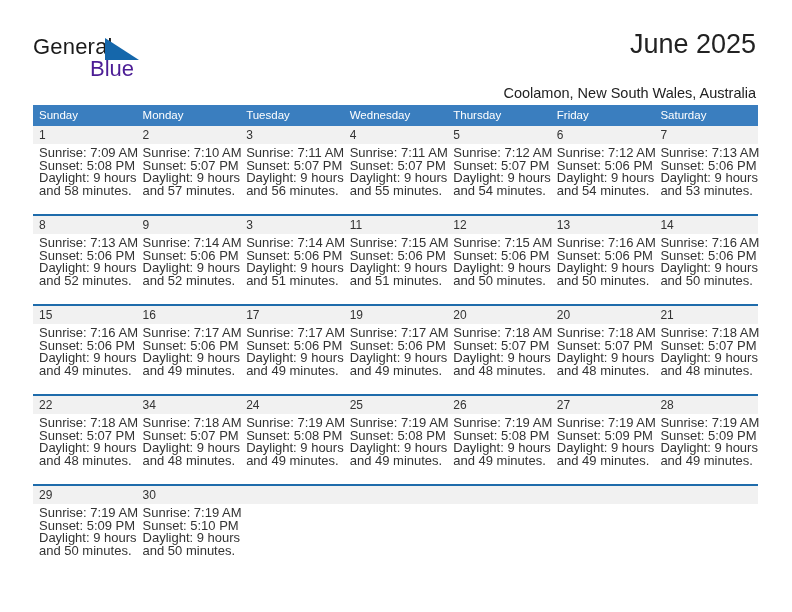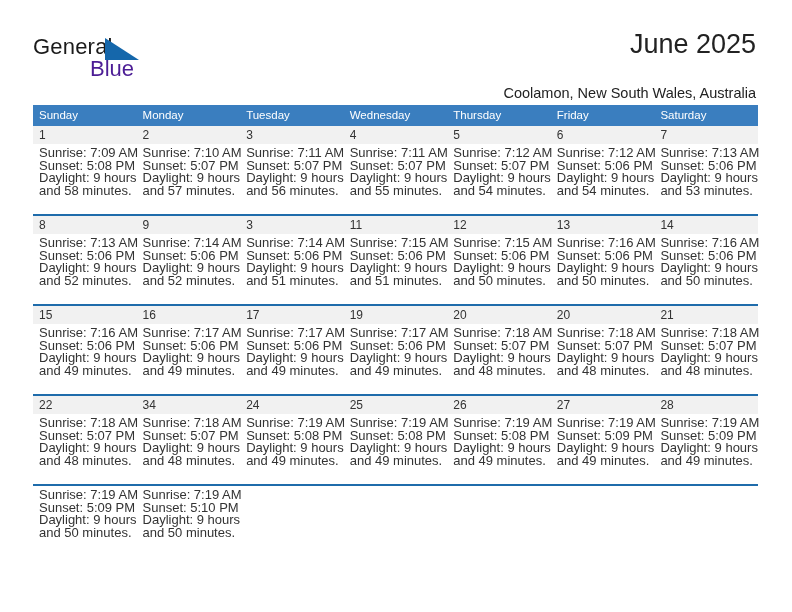--- a/index.html
+++ b/index.html
@@ -390,20 +390,29 @@
         <td>
           <span class="detail-line">Sunrise: 7:19 AM</span>
           <span class="detail-line">Sunset: 5:09 PM</span>
           <span class="detail-line">Daylight: 9 hours</span>
           <span class="detail-line">and 49 minutes.</span>
         </td>
       </tr>
       <tr class="week-sep">
         <td colspan="7"></td>
       </tr>
+      <tr class="daynum-row">
+        <td>29</td>
+        <td>30</td>
+        <td class="empty"></td>
+        <td class="empty"></td>
+        <td class="empty"></td>
+        <td class="empty"></td>
+        <td class="empty"></td>
+      </tr>
       <tr class="detail-row">
         <td>
           <span class="detail-line">Sunrise: 7:19 AM</span>
           <span class="detail-line">Sunset: 5:09 PM</span>
           <span class="detail-line">Daylight: 9 hours</span>
           <span class="detail-line">and 50 minutes.</span>
         </td>
         <td>
           <span class="detail-line">Sunrise: 7:19 AM</span>
           <span class="detail-line">Sunset: 5:10 PM</span>

